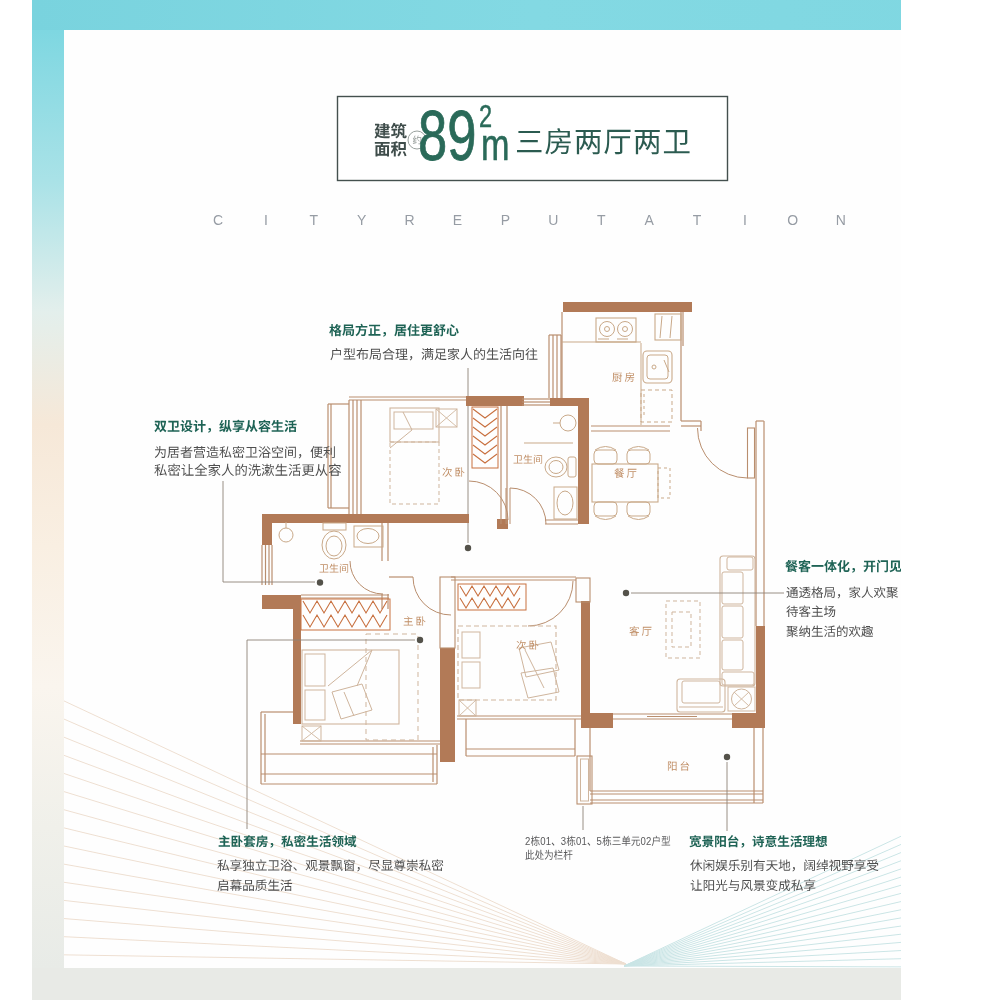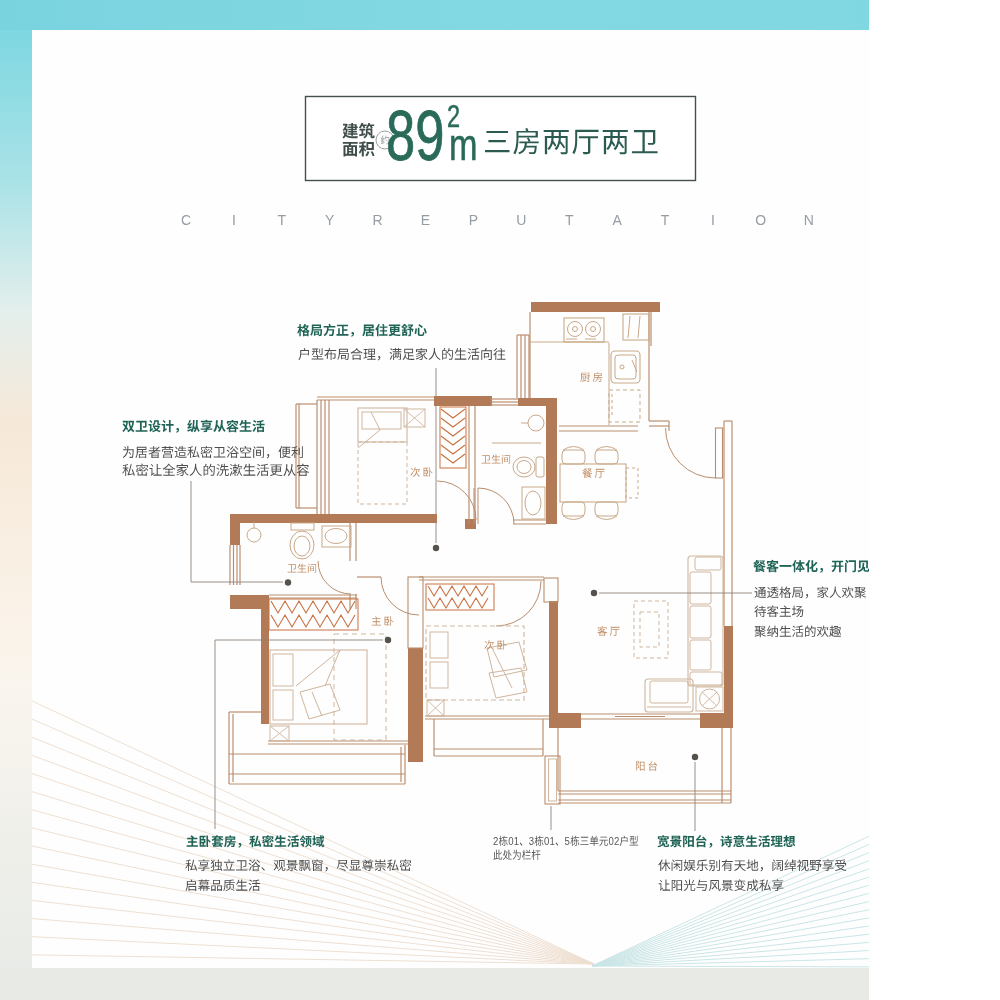--- a/index.html
+++ b/index.html
@@ -1,14 +1,14 @@
 <!DOCTYPE html>
 <html><head><meta charset="utf-8"><style>
 html,body{margin:0;padding:0;background:#fff;}
-.page{position:relative;width:869px;height:1000px;overflow:hidden;font-family:"Liberation Sans",sans-serif;}
+.page{position:relative;width:869px;height:1000px;overflow:hidden;font-family:"Liberation Sans",sans-serif;margin-left:32px;}
 svg{position:absolute;left:0;top:0;}
 </style></head><body>
 <div class="page">
 <svg width="1000" height="1000" viewBox="0 0 1000 1000">
 <defs>
         <linearGradient id="gtop" x1="0" y1="0" x2="1" y2="0">
           <stop offset="0" stop-color="#79d3de"></stop>
           <stop offset="0.5" stop-color="#83d9e3"></stop>
           <stop offset="1" stop-color="#7fd7e1"></stop>
         </linearGradient>

